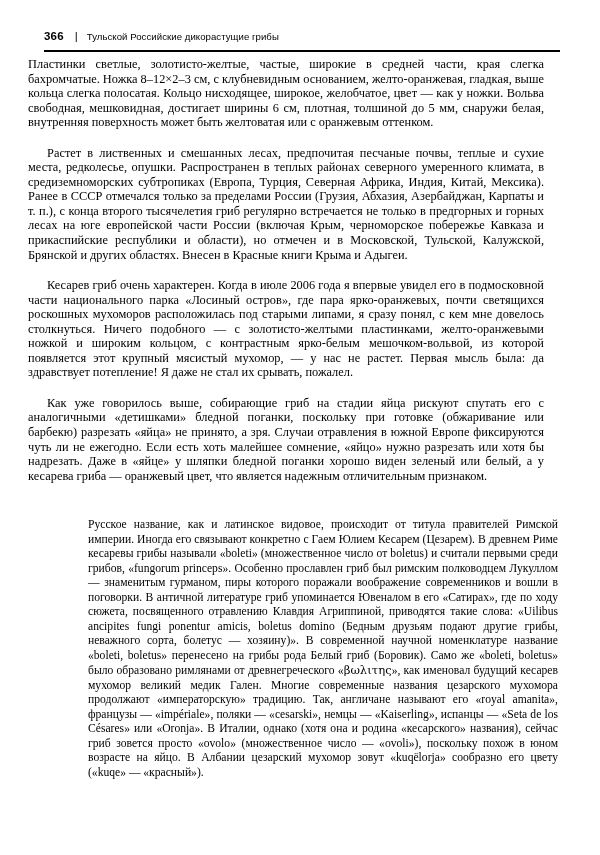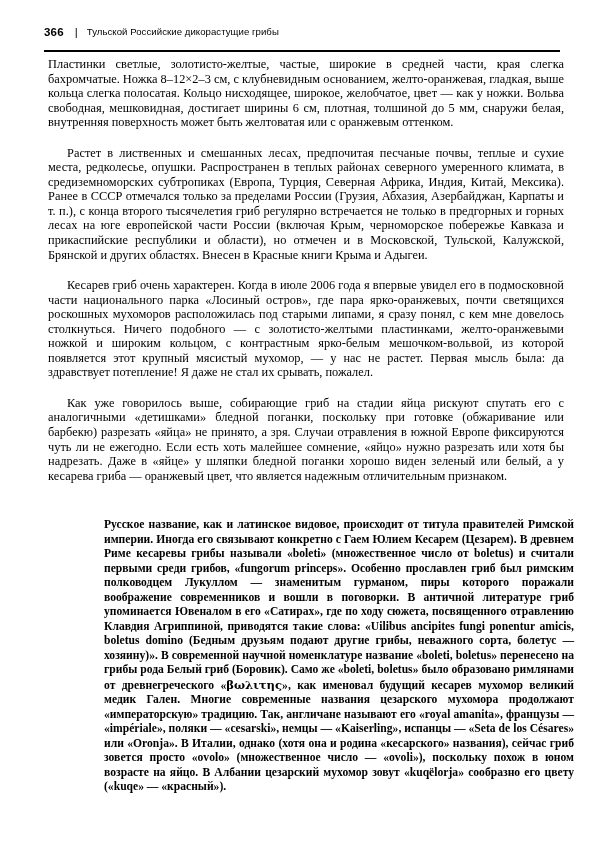--- a/index.html
+++ b/index.html
@@ -26,21 +26,21 @@
   }
 
   
   .running-head {
     position: absolute;
     left: 44px;
     top: 27px;
     width: 516px;
     height: 20px;
     display: flex;
-    align-items: flex-start;
+    align-items: center;
     gap: 0;
   }
   .folio {
     font-family: "Liberation Sans", "DejaVu Sans", sans-serif;
     font-weight: bold;
     font-size: 11.5px;
     letter-spacing: 0.2px;
     line-height: 1;
     color: #000;
   }
@@ -65,21 +65,21 @@
     left: 44px;
     top: 50px;
     width: 516px;
     height: 1.6px;
     background: #000000;
   }
 
   
   .textcol {
     position: absolute;
-    left: 48px;
+    left: 28px;
     top: 57px;
     width: 516px;
   }
 
   p.body {
     margin: 0;
     font-size: 12.35px;
     line-height: 14.55px;
     text-align: justify;
     text-justify: inter-word;
@@ -91,24 +91,23 @@
   p.body.indent-first {
     text-indent: 19px;
   }
   p.body + p.body {
     margin-top: 16px;
   }
 
   
   .noteblock {
     position: absolute;
-    left: 104px;
+    left: 88px;
     top: 518px;
     width: 470px;
-    font-weight: bold;
   }
   p.note {
     margin: 0;
     font-size: 11.6px;
     line-height: 14.5px;
     text-align: justify;
     text-justify: inter-word;
     word-spacing: -0.1px;
     letter-spacing: 0.01px;
   }

